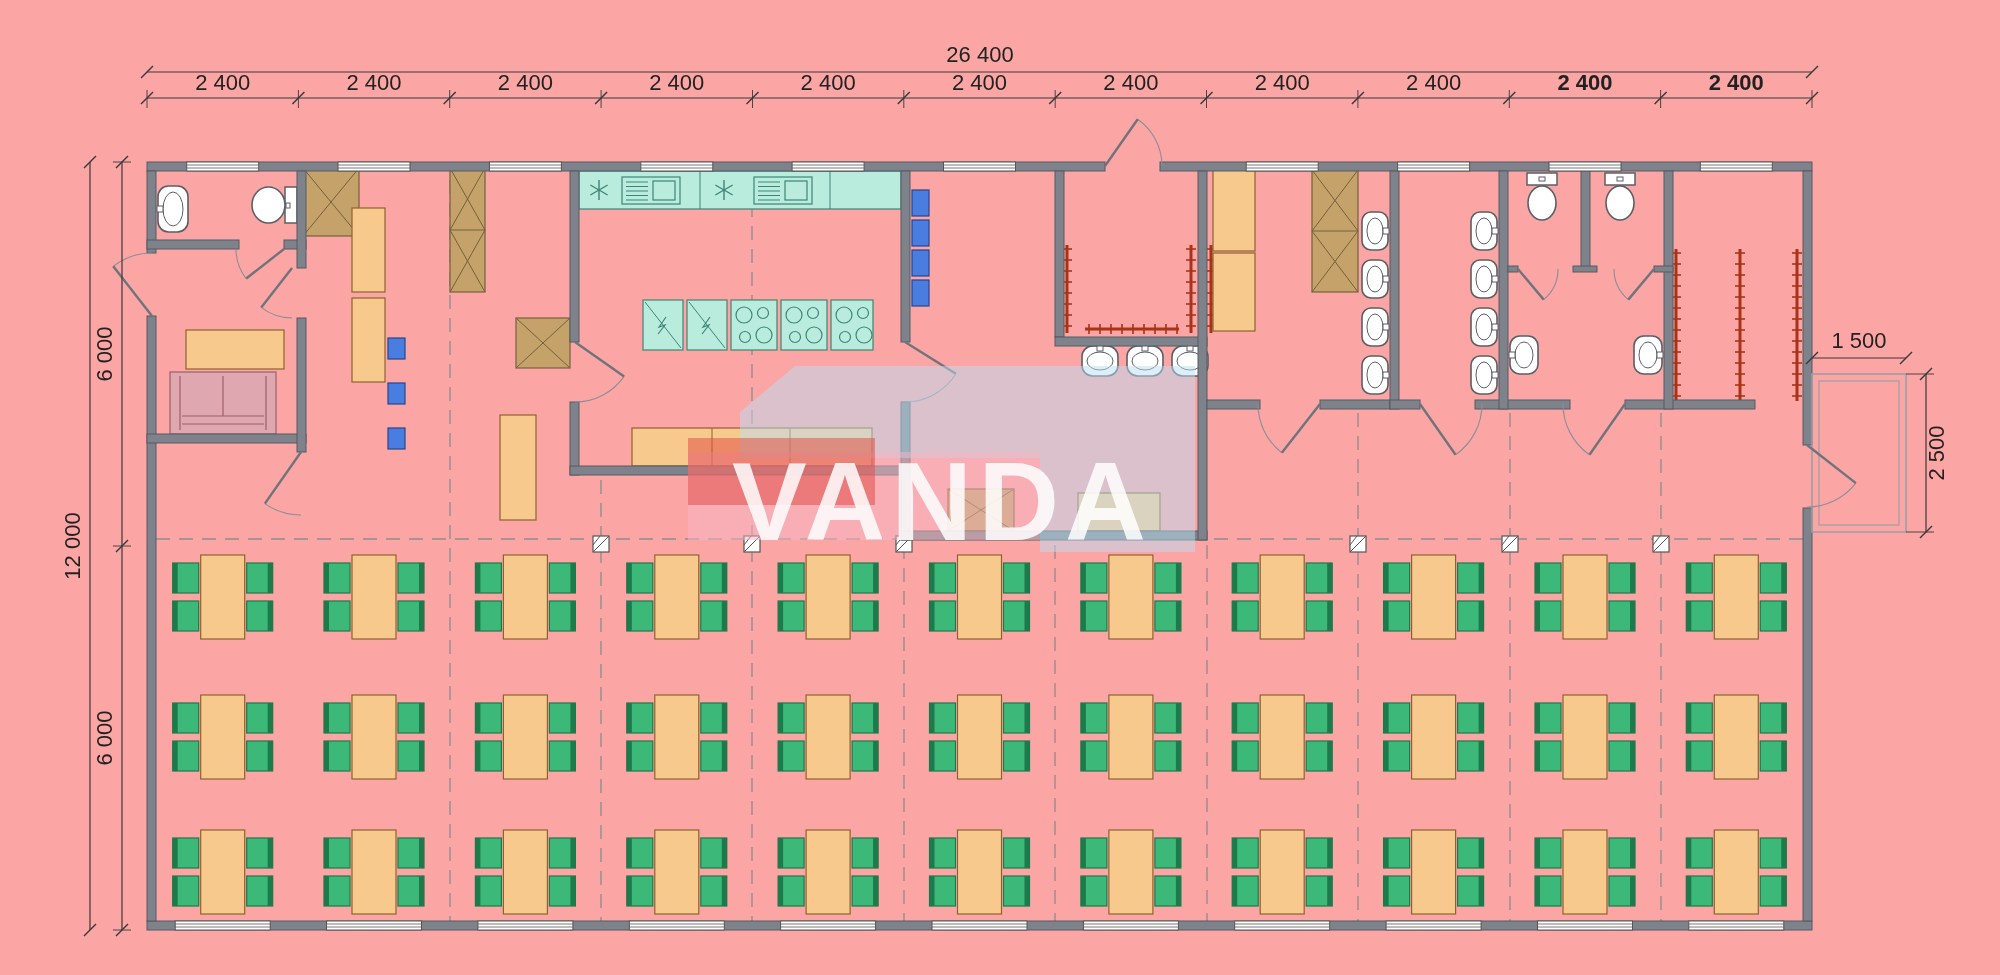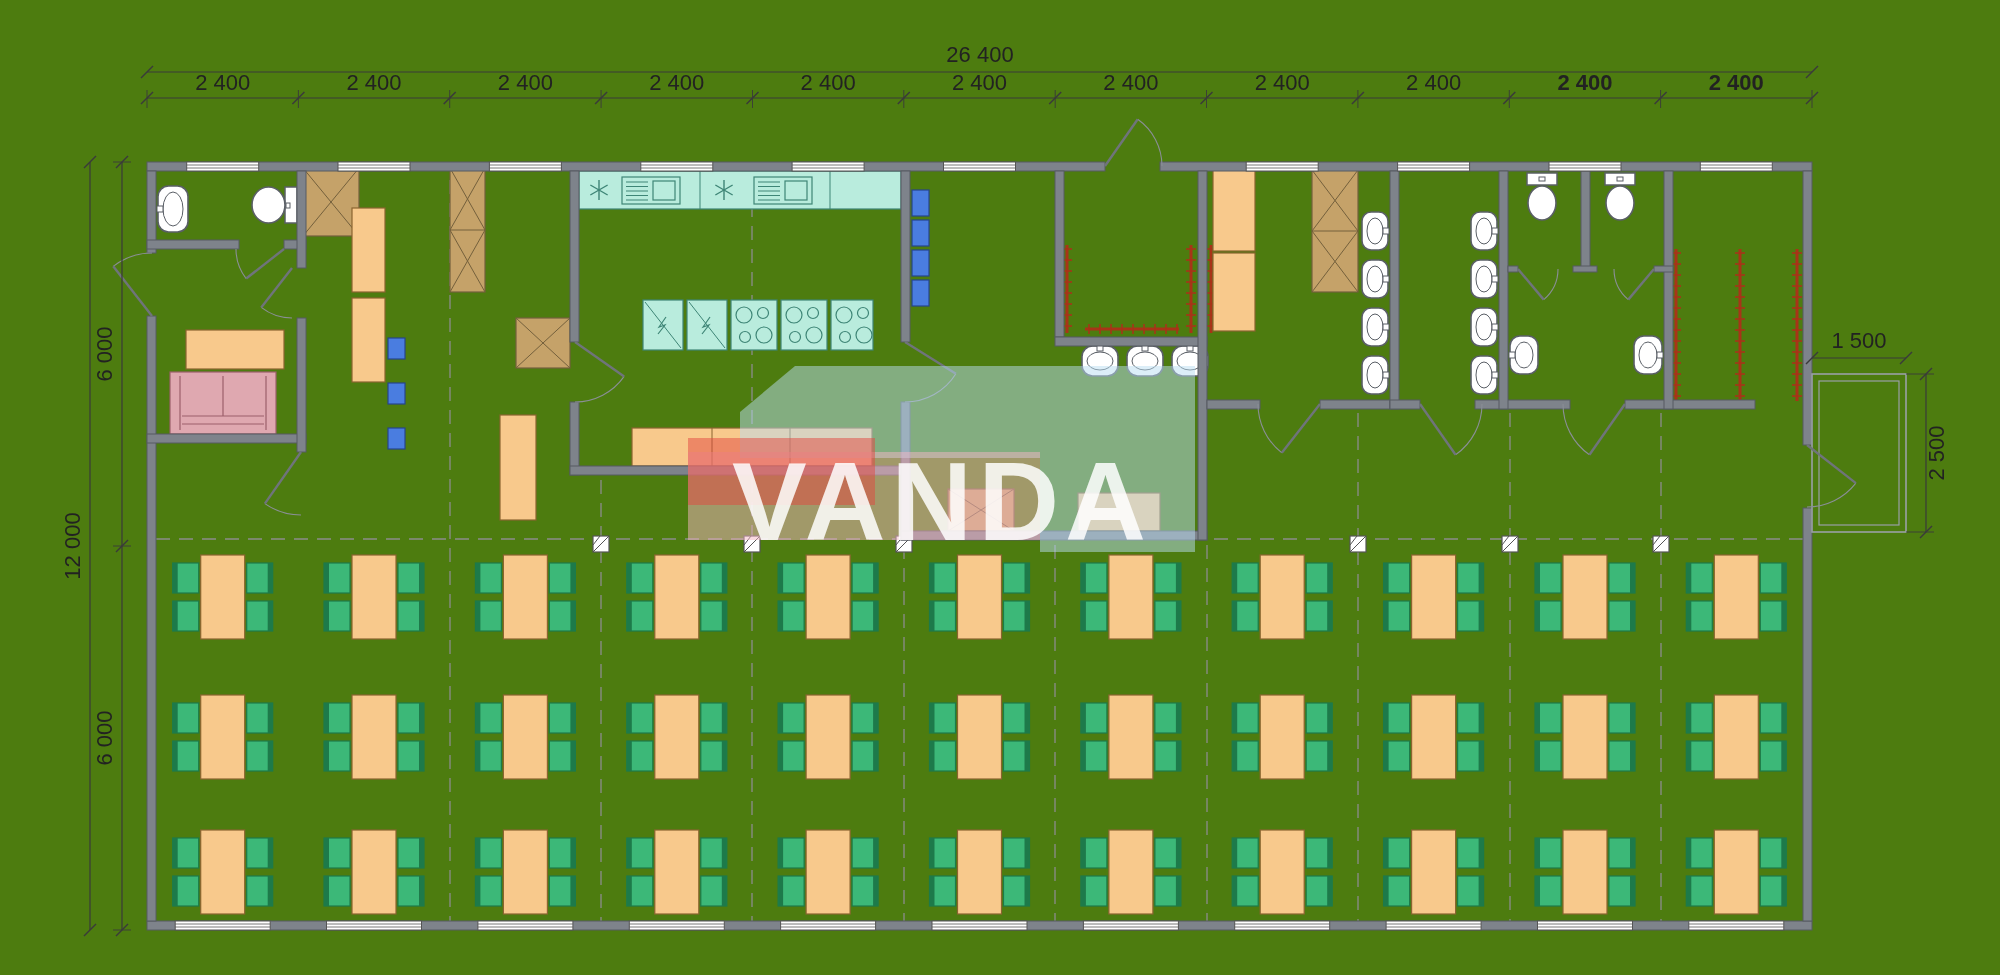--- a/index.html
+++ b/index.html
@@ -1,16 +1,16 @@
 <!DOCTYPE html>
 <html><head>
 <meta charset="utf-8">
 <style>
   html,body{margin:0;padding:0;background:#ffffff;font-family:"Liberation Sans",sans-serif;}
-  #stage{position:relative;width:2000px;height:975px;background:#4d7c0f;overflow:hidden;}
+  #stage{position:relative;width:2000px;height:975px;background:#fca5a5;overflow:hidden;}
   #plan{position:absolute;left:0;top:0;}
   text{font-family:"Liberation Sans",sans-serif;}
 </style>
 </head>
 <body>
 
 <div id="stage">
   <svg id="plan" width="2000" height="975" viewBox="0 0 2000 975">
       <g>
         <line x1="450" y1="180" x2="450" y2="921" stroke="#8c8c8c" stroke-width="1.3" stroke-dasharray="14 9"></line>

